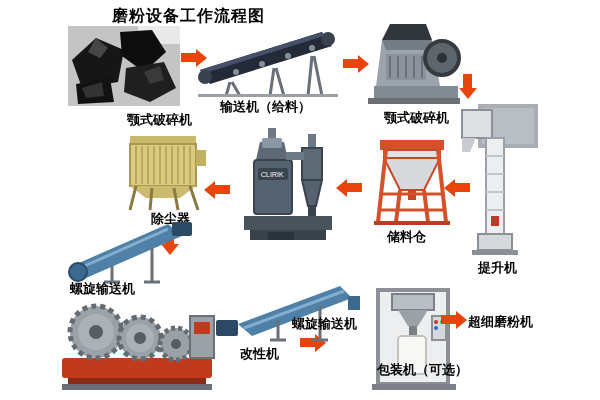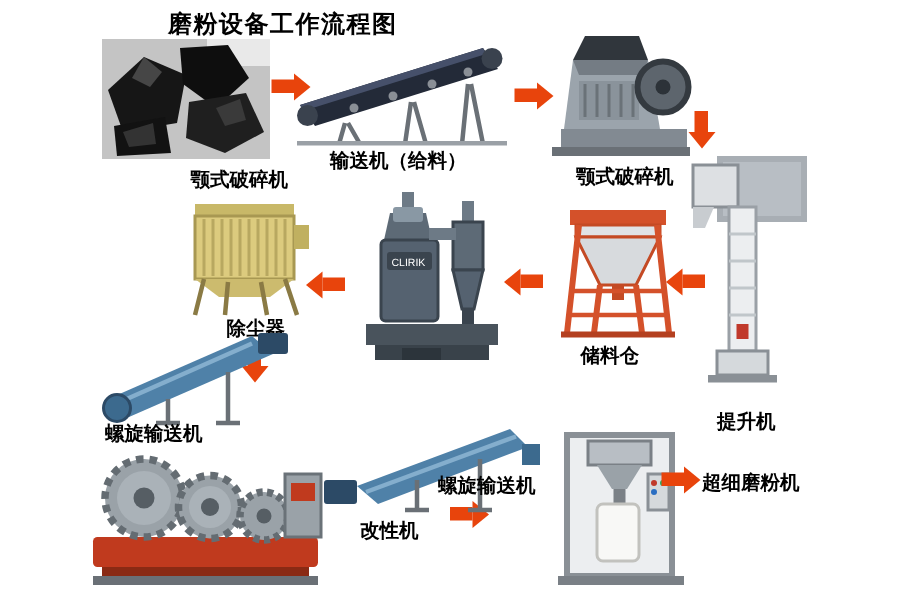--- a/index.html
+++ b/index.html
@@ -87,21 +87,21 @@
       <rect x="26" y="4" width="52" height="36" fill="#b8bec4"></rect>
       <rect x="6" y="6" width="30" height="28" fill="#dde0e3" stroke="#8a9096" stroke-width="2"></rect>
       <polygon points="6,34 20,34 14,48 6,48" fill="#c8ccd0"></polygon>
       <rect x="30" y="34" width="18" height="96" fill="#eceef0" stroke="#9aa0a6" stroke-width="2"></rect>
       <path d="M30 52 H48 M30 70 H48 M30 88 H48 M30 106 H48" stroke="#c0c6ca" stroke-width="2"></path>
       <rect x="35" y="112" width="8" height="10" fill="#c0392b"></rect>
       <rect x="22" y="130" width="34" height="16" fill="#d5d9dc" stroke="#8a9096" stroke-width="2"></rect>
       <rect x="16" y="146" width="46" height="5" fill="#8a9096"></rect>
     </svg>
   </figure>
-  <span class="label" style="left:478px;top:272px">提升机</span>
+  <span class="label" style="left:478px;top:259px">提升机</span>
 
   <div class="arr left" style="left:455px;top:183px"></div>
 
   <figure class="node" style="left:372px;top:136px;width:80px;height:90px">
     <svg viewBox="0 0 80 90" width="80" height="90">
       <rect x="8" y="4" width="64" height="10" fill="#d4512a"></rect>
       <rect x="12" y="14" width="56" height="8" fill="#e0e3e6" stroke="#c44a24" stroke-width="2"></rect>
       <polygon points="12,22 68,22 52,54 28,54" fill="#d7dadd" stroke="#c44a24" stroke-width="2"></polygon>
       <rect x="36" y="54" width="8" height="10" fill="#c44a24"></rect>
       <path d="M14 14 L6 86 M66 14 L74 86 M28 54 L24 86 M52 54 L56 86" stroke="#d4512a" stroke-width="4" fill="none"></path>
@@ -200,17 +200,18 @@
       <polygon points="28,24 58,24 48,40 38,40" fill="#9aa2a8"></polygon>
       <rect x="39" y="40" width="8" height="10" fill="#7a8086"></rect>
       <rect x="28" y="50" width="28" height="38" rx="4" fill="#f8f8f6" stroke="#c2c2be" stroke-width="2"></rect>
       <rect x="62" y="30" width="14" height="24" fill="#d5d9dc" stroke="#8a9096" stroke-width="2"></rect>
       <circle cx="66" cy="36" r="2" fill="#c0392b"></circle>
       <circle cx="72" cy="36" r="2" fill="#27ae60"></circle>
       <circle cx="66" cy="42" r="2" fill="#2a6ec2"></circle>
       <rect x="2" y="98" width="84" height="6" fill="#7a8086"></rect>
     </svg>
   </figure>
+  <span class="label" style="left:377px;top:361px">包装机（可选）</span>
 
   <div class="arr right" style="left:441px;top:315px"></div>
   <span class="label" style="left:468px;top:313px">超细磨粉机</span>
 
 </div>
 
 </body></html>

